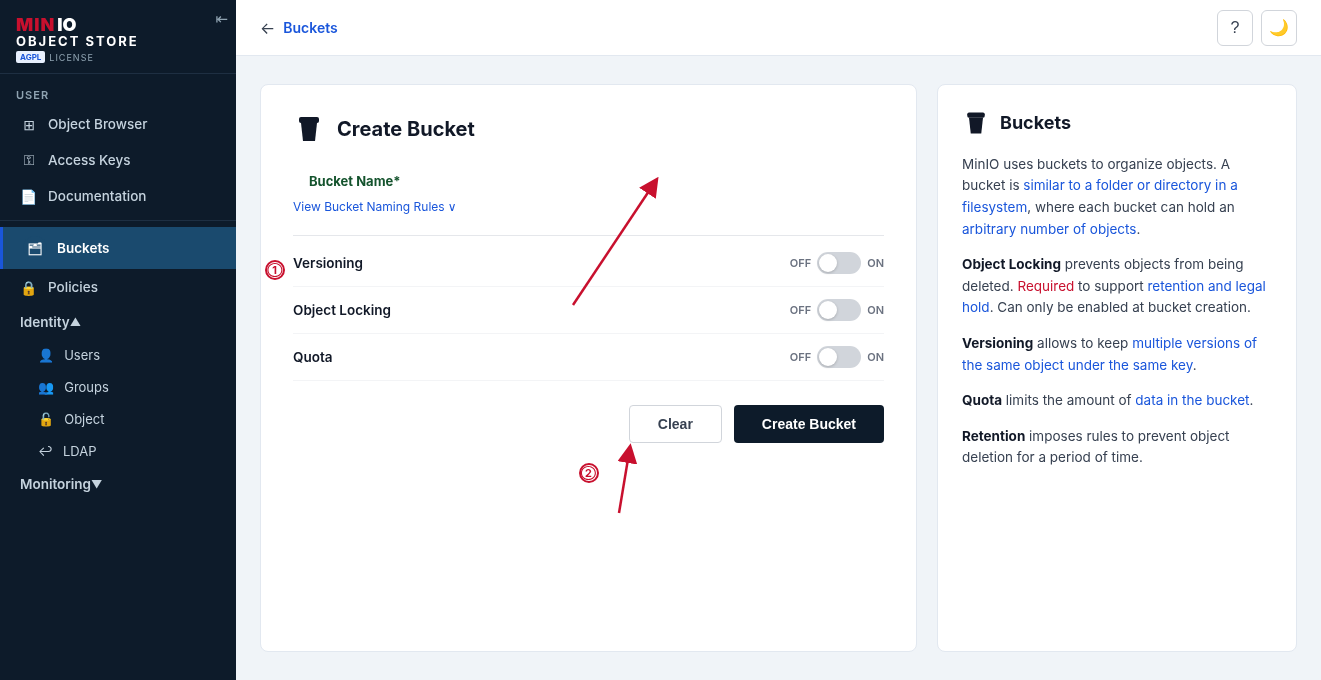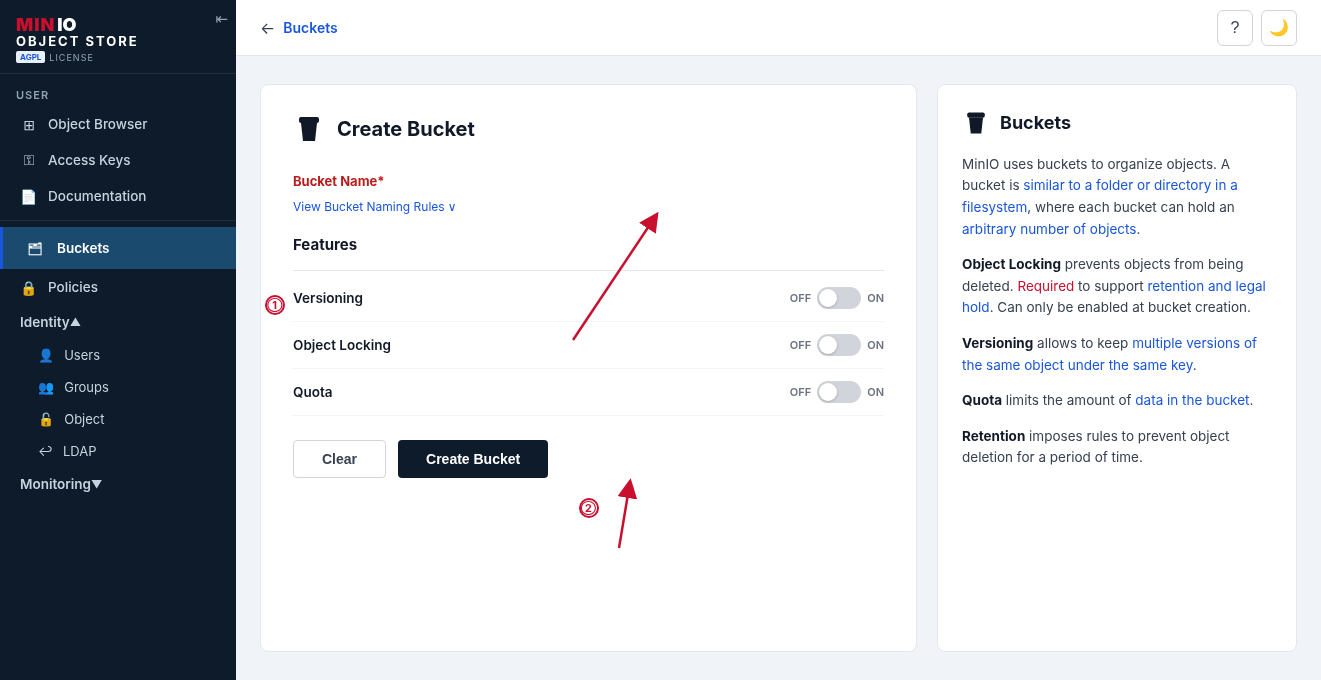--- a/index.html
+++ b/index.html
@@ -175,23 +175,24 @@
       margin-bottom: 28px;
     }
     .bucket-icon {
       width: 32px;
       height: 32px;
     }
     .form-group { margin-bottom: 20px; }
     .form-label {
       font-size: 13px;
       font-weight: 700;
-      color: #b91c1c;
+      color: #14532d;
       margin-bottom: 6px;
       display: block;
+      margin-left: 16px;
     }
     .form-input {
       width: 100%;
       padding: 10px 14px;
       border: 2px solid #c8102e;
       border-radius: 4px;
       font-size: 15px;
       color: #111827;
       outline: none;
     }
@@ -251,20 +252,21 @@
       border-radius: 50%;
       position: absolute;
       top: 2px;
       left: 2px;
       transition: left 0.2s;
       box-shadow: 0 1px 3px rgba(0,0,0,0.2);
     }
     .form-actions {
       display: flex;
       gap: 12px;
+      justify-content: flex-end;
       margin-top: 24px;
     }
     .btn-clear {
       padding: 10px 28px;
       border: 1px solid #d1d5db;
       background: #fff;
       border-radius: 4px;
       font-size: 14px;
       font-weight: 600;
       color: #374151;
@@ -430,21 +432,20 @@
       </div>
 
       <div class="form-group">
         <label class="form-label">Bucket Name*</label>
         <span class="naming-rules-link">
           <span>View Bucket Naming Rules</span>
           <span>∨</span>
         </span>
       </div>
 
-      <div class="features-title">Features</div>
       <div class="feature-divider"></div>
 
       <div style="position:relative;">
         <div class="annotation-circle" style="position:absolute;left:-28px;top:20px;border-color:#c8102e;color:#c8102e;font-size:11px;width:20px;height:20px;">①</div>
 
         <div class="feature-row">
           <span class="feature-name">Versioning</span>
           <div class="toggle-group">
             <span class="toggle-label off">OFF</span>
             <div class="toggle">

